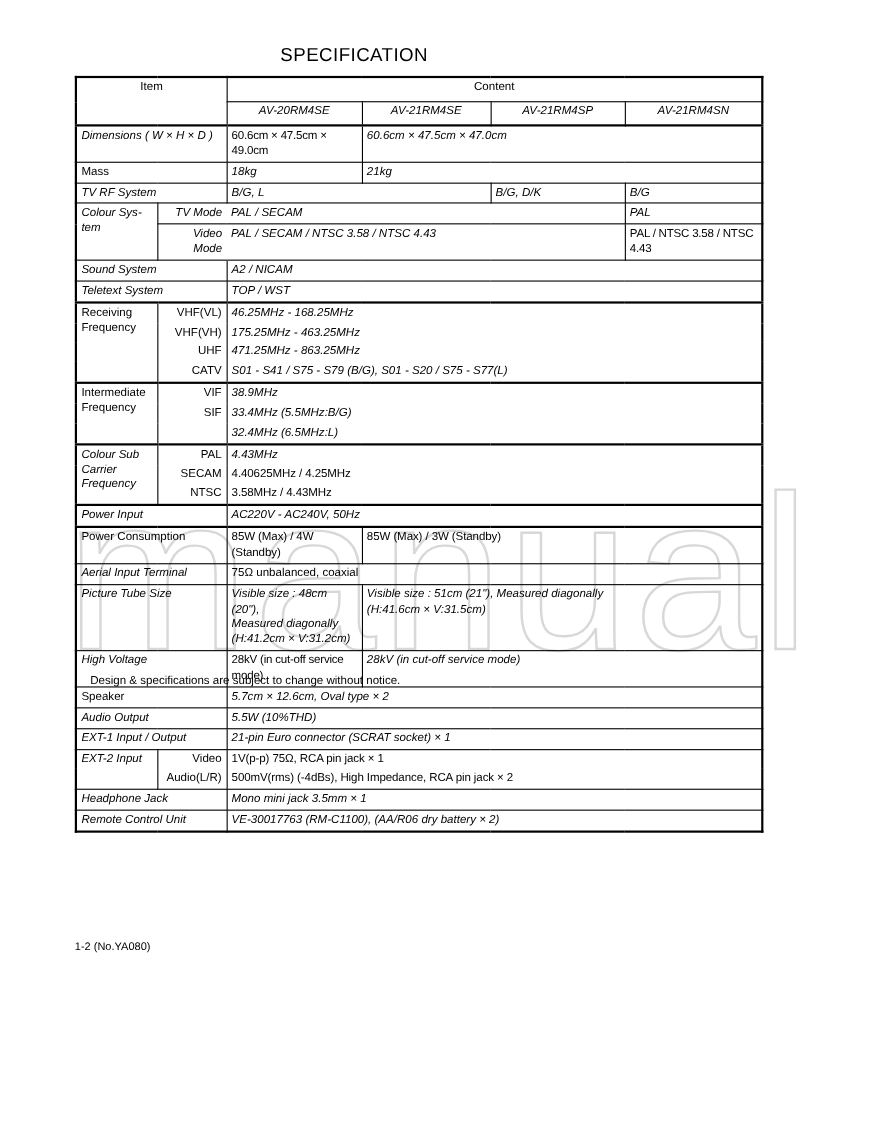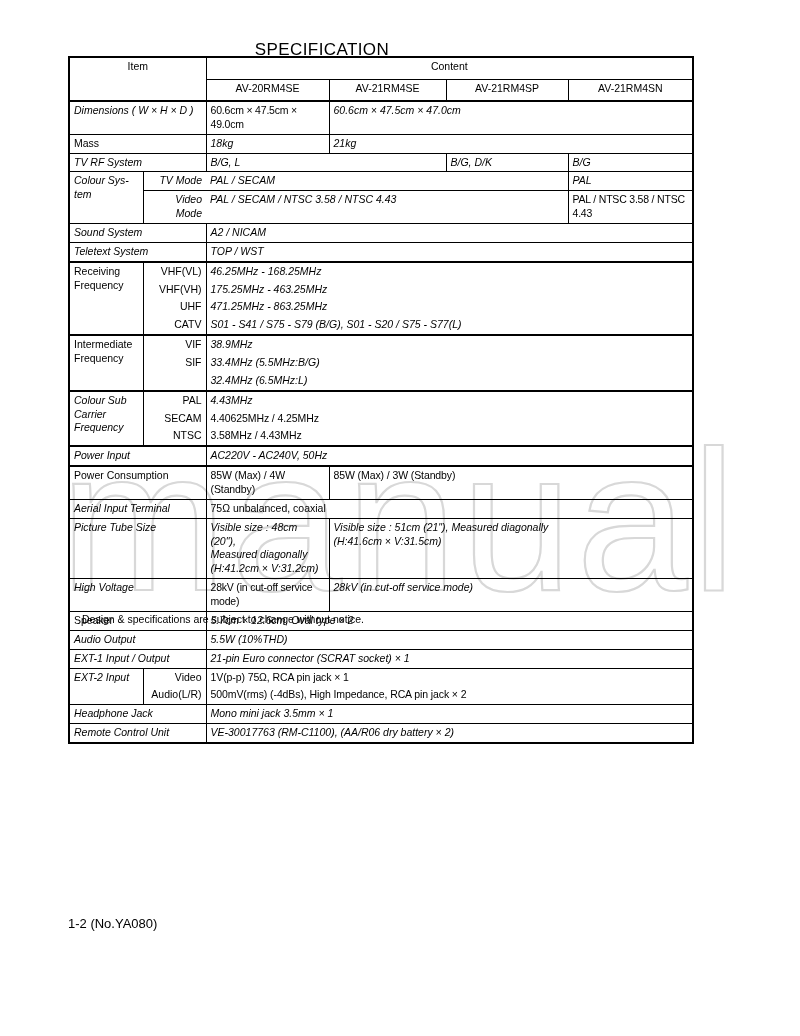--- a/index.html
+++ b/index.html
@@ -45,21 +45,21 @@
     text-align: center;
     font-size: 17px;
     letter-spacing: 0.4px;
     z-index: 2;
   }
 
   
   #spec-table-wrap {
     position: absolute;
     left: 68px;
-    top: 56px;
+    top: 69px;
     width: 520px;
     z-index: 2;
   }
   table.spec {
     border-collapse: collapse;
     width: 624px;
     table-layout: fixed;
     background: transparent;
   }
   table.spec td, table.spec th {
@@ -86,42 +86,42 @@
   .rgt  { text-align: right; margin-top: 39px; }
   .mid  { vertical-align: middle; }
 
   
   .t-lg  { font-size: 11.5px; }
   .t-md  { font-size: 10.5px; font-style: italic; }
   .t-sm  { font-size: 8px; letter-spacing: -0.1px; }
   .t-xs  { font-size: 7px; letter-spacing: -0.2px; margin-left: 14px; }
 
   .hdr-content { font-size: 11px; margin-left: 20px; }
-  .hdr-model   { font-size: 10.5px; }
+  .hdr-model   { font-size: 10.5px; font-style: italic; }
   .hdr-item    { font-size: 11px; }
 
   .thick-top { border-top: 2px solid #000 !important; }
   .nb-l { border-left: none !important; }
   .nb-r { border-right: none !important; }
   .nb-b { border-bottom: none !important; }
   .nb-t { border-top: none !important; }
 
   
   #design-note {
     position: absolute;
     left: 82px;
     top: 613px;
     font-size: 10.5px;
     z-index: 2;
   }
   #page-footer {
     position: absolute;
     left: 68px;
-    top: 916px;
-    font-size: 13px;
+    top: 856px;
+    font-size: 10px;
     z-index: 2;
   }
 </style>
 </head>
 <body>
 
 <svg id="watermark" viewBox="0 0 680 190" aria-hidden="true">
   <text class="wm-text" x="0" y="160">manual</text>
 </svg>
 

